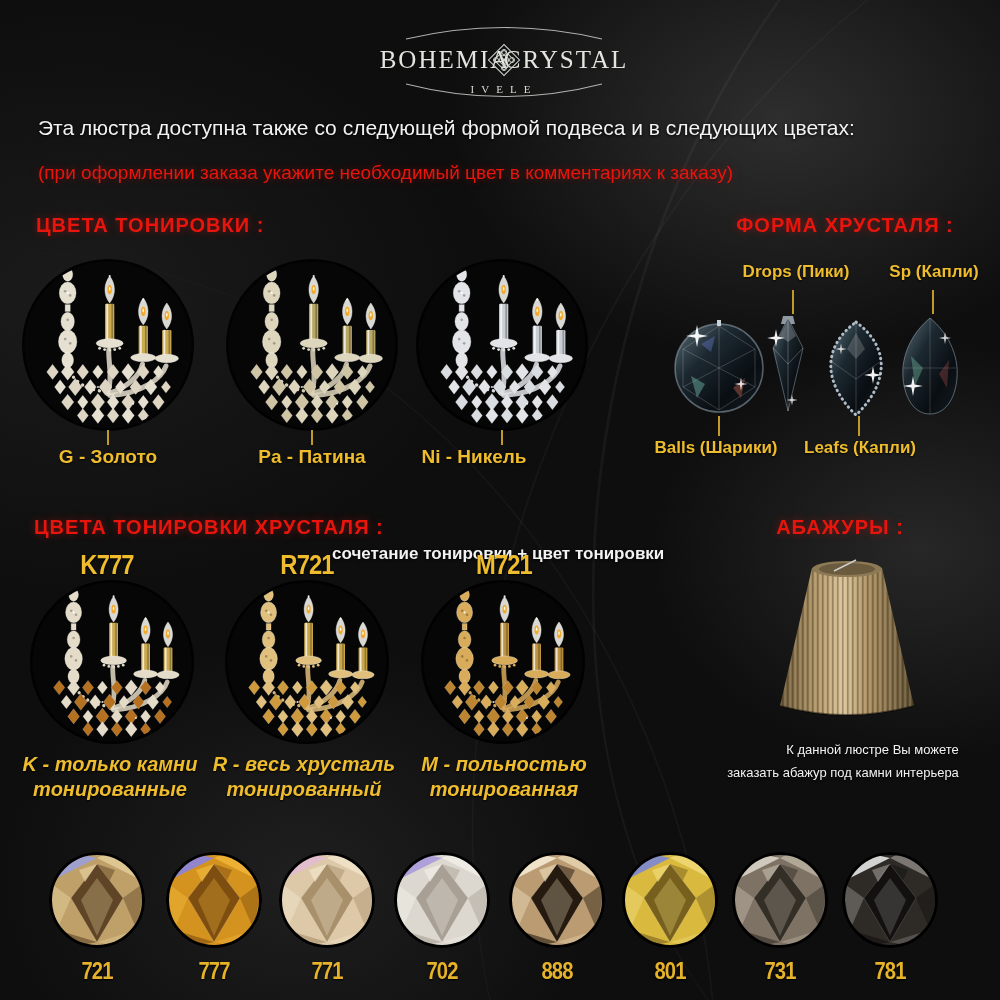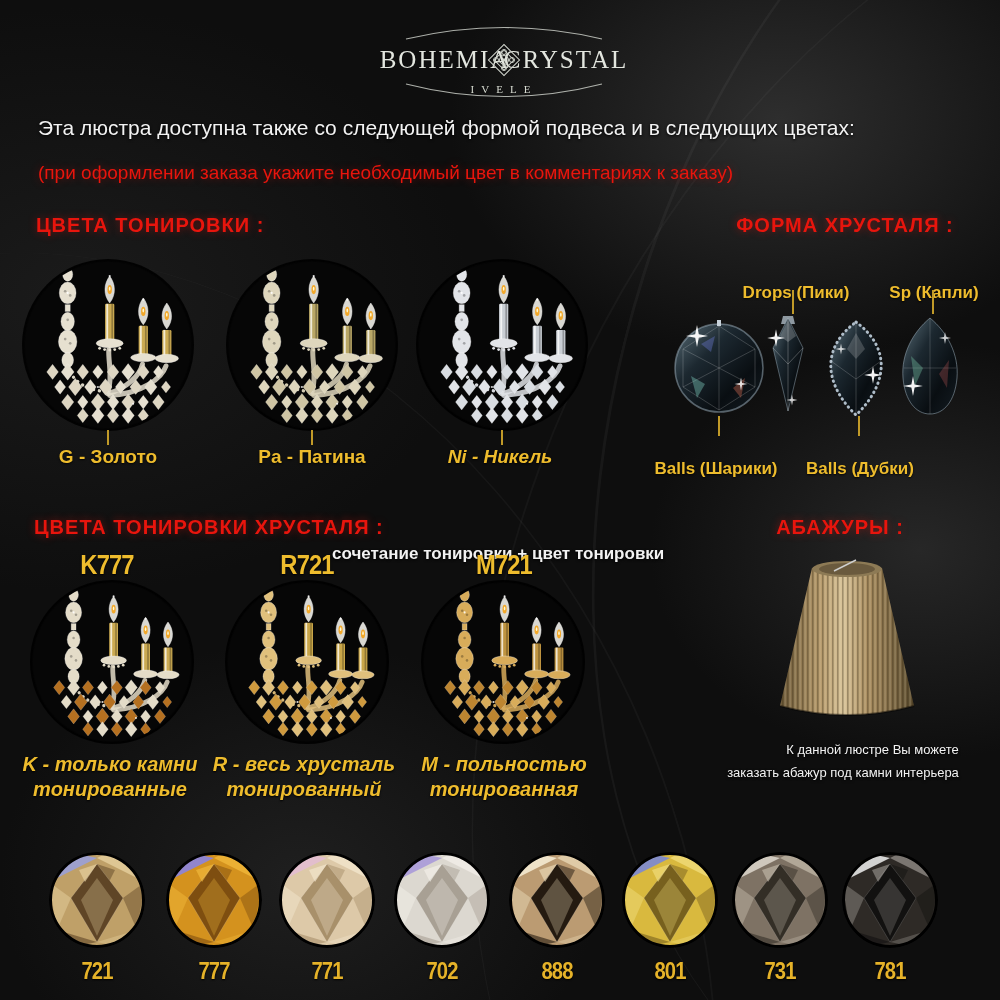--- a/index.html
+++ b/index.html
@@ -16,21 +16,21 @@
   .abs{position:absolute;}
   .ctr{transform:translateX(-50%);}
   .streak{position:absolute;border-radius:50%;pointer-events:none;}
   .s1{width:900px;height:1400px;left:610px;top:-250px;border-left:3px solid rgba(220,220,220,.05);transform:rotate(14deg);}
   .s2{width:1100px;height:1600px;left:520px;top:-180px;border-left:2px solid rgba(220,220,220,.04);transform:rotate(24deg);}
   .s3{width:1200px;height:1500px;left:-500px;top:240px;border-right:2px solid rgba(220,220,220,.045);transform:rotate(-18deg);}
   .h-red{font-weight:bold;font-size:20px;color:#e8150d;letter-spacing:1px;text-shadow:0 0 9px rgba(232,21,13,.45);white-space:nowrap;}
   .txt-white{color:#f2f2f2;text-shadow:0 1px 3px #000;white-space:nowrap;}
   .txt-red{color:#e8150d;text-shadow:0 0 8px rgba(232,21,13,.4);white-space:nowrap;}
   .lbl-gold{font-weight:bold;color:#eebc2d;text-shadow:0 1px 2px rgba(0,0,0,.8);white-space:nowrap;font-size:19px;}
-  .lbl-gold-sm{font-weight:bold;color:#eebc2d;text-shadow:0 1px 2px rgba(0,0,0,.8);white-space:nowrap;font-size:17px;margin-top:21px;}
+  .lbl-gold-sm{font-weight:bold;color:#eebc2d;text-shadow:0 1px 2px rgba(0,0,0,.8);white-space:nowrap;font-size:17px;}
   .code-gold{font-weight:bold;color:#eebc2d;font-size:27px;letter-spacing:-1px;transform:translateX(-50%) scaleX(.88);white-space:nowrap;text-shadow:0 1px 2px #000;}
   .num-gold{font-weight:bold;color:#e5b229;font-size:23px;letter-spacing:-1px;transform:translateX(-50%) scaleX(.88);white-space:nowrap;text-shadow:0 1px 2px #000;}
   .cap-gold{font-weight:bold;color:#eebc2d;font-size:20px;line-height:25px;text-align:center;text-shadow:0 1px 2px #000;transform:translateX(-50%);white-space:nowrap;font-style:italic;}
   .conn{width:2px;background:#c19a28;position:absolute;}
   .circle-photo{position:absolute;border-radius:50%;overflow:hidden;background:#050505;box-shadow:0 0 0 2px rgba(0,0,0,.9);}
   .circle-photo svg{display:block;width:100%;height:100%;}
   .pend{position:absolute;}
   .pend svg{display:block;width:100%;height:100%;}
   .swatch{position:absolute;width:96px;height:96px;border-radius:50%;overflow:hidden;}
   .swatch svg{display:block;width:100%;height:100%;}
@@ -271,21 +271,21 @@
         <use href="#chandelier" xlink:href="#chandelier"></use>
       </svg>
   </div>
 
   <div class="conn" style="left:107px;top:430px;height:15px;"></div>
   <div class="conn" style="left:311px;top:430px;height:15px;"></div>
   <div class="conn" style="left:501px;top:430px;height:15px;"></div>
 
   <div class="abs ctr lbl-gold" style="left:108px;top:446px;">G - Золото</div>
   <div class="abs ctr lbl-gold" style="left:312px;top:446px;">Pa - Патина</div>
-  <div class="abs ctr lbl-gold" style="left:500px;top:446px;font-style:italic;">Ni - Никель</div>
+  <div class="abs ctr lbl-gold" style="left:474px;top:446px;">Ni - Никель</div>
 
   <div class="abs ctr h-red" style="left:845px;top:214px;">ФОРМА ХРУСТАЛЯ :</div>
 
   <div class="abs ctr lbl-gold-sm" style="left:796px;top:262px;">Drops (Пики)</div>
   <div class="abs ctr lbl-gold-sm" style="left:934px;top:262px;">Sp (Капли)</div>
 
   <div class="conn" style="left:792px;top:290px;height:24px;"></div>
   <div class="conn" style="left:932px;top:290px;height:24px;"></div>
 
   <div class="pend" style="left:671px;top:318px;width:96px;height:96px;">
@@ -306,21 +306,21 @@
   <div class="pend" style="left:897px;top:316px;width:66px;height:100px;">
     <svg viewBox="0 0 66 100">
         <use href="#pend-drop" xlink:href="#pend-drop"></use>
       </svg>
   </div>
 
   <div class="conn" style="left:718px;top:416px;height:20px;"></div>
   <div class="conn" style="left:858px;top:416px;height:20px;"></div>
 
   <div class="abs ctr lbl-gold-sm" style="left:716px;top:438px;">Balls (Шарики)</div>
-  <div class="abs ctr lbl-gold-sm" style="left:860px;top:438px;">Balls (Дубки)</div>
+  <div class="abs ctr lbl-gold-sm" style="left:860px;top:438px;">Leafs (Капли)</div>
 
   <div class="abs h-red" style="left:34px;top:516px;">ЦВЕТА  ТОНИРОВКИ  ХРУСТАЛЯ :</div>
   <div class="abs txt-white" style="left:332px;top:544px;font-size:17px;font-weight:bold;">сочетание тонировки + цвет тонировки</div>
 
   <div class="abs code-gold" style="left:107px;top:550px;">K777</div>
   <div class="abs code-gold" style="left:307px;top:550px;">R721</div>
   <div class="abs code-gold" style="left:504px;top:550px;">M721</div>
 
   <div class="circle-photo" style="left:32px;top:582px;width:160px;height:160px;">
     <svg viewBox="0 0 200 200" style="--metal:#cbaa52;--cr:#e4dcc8;--st:#b57020;">

